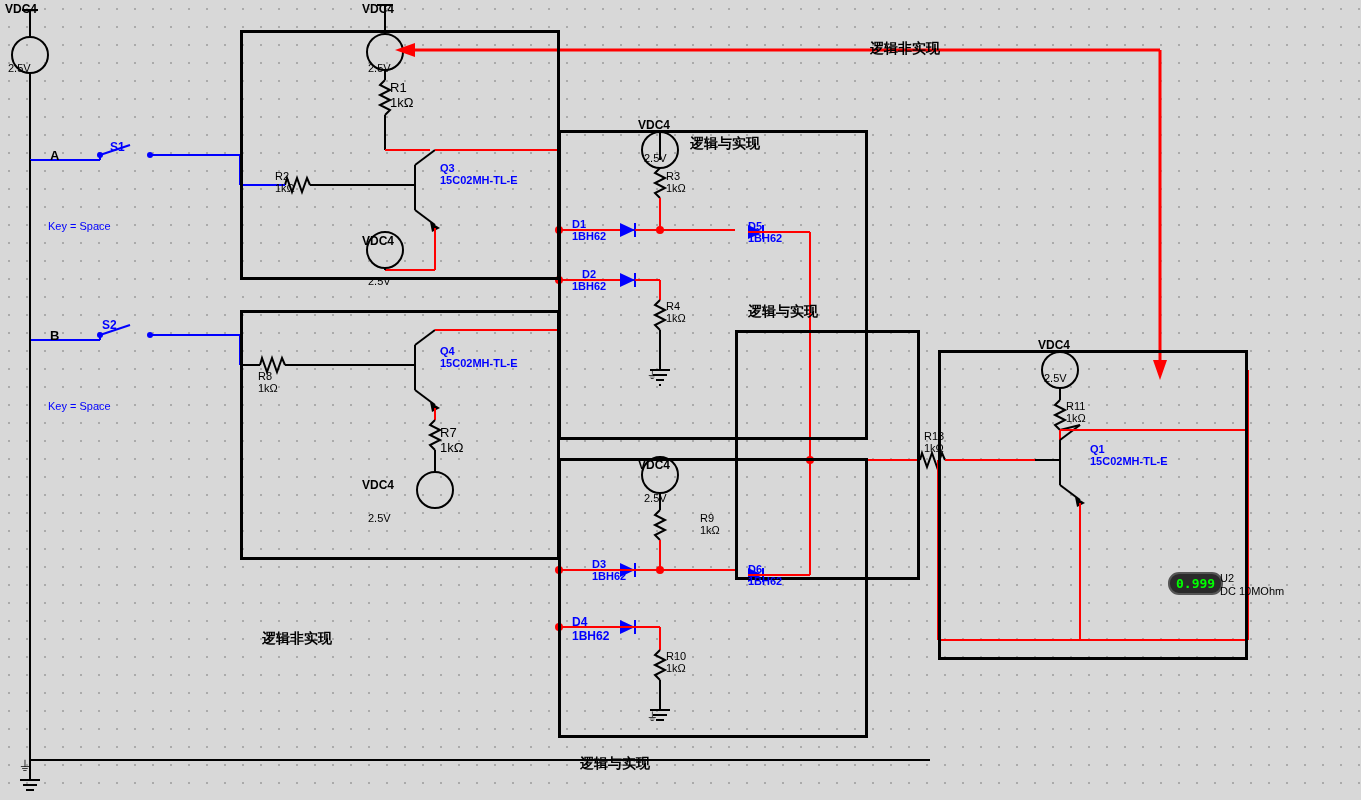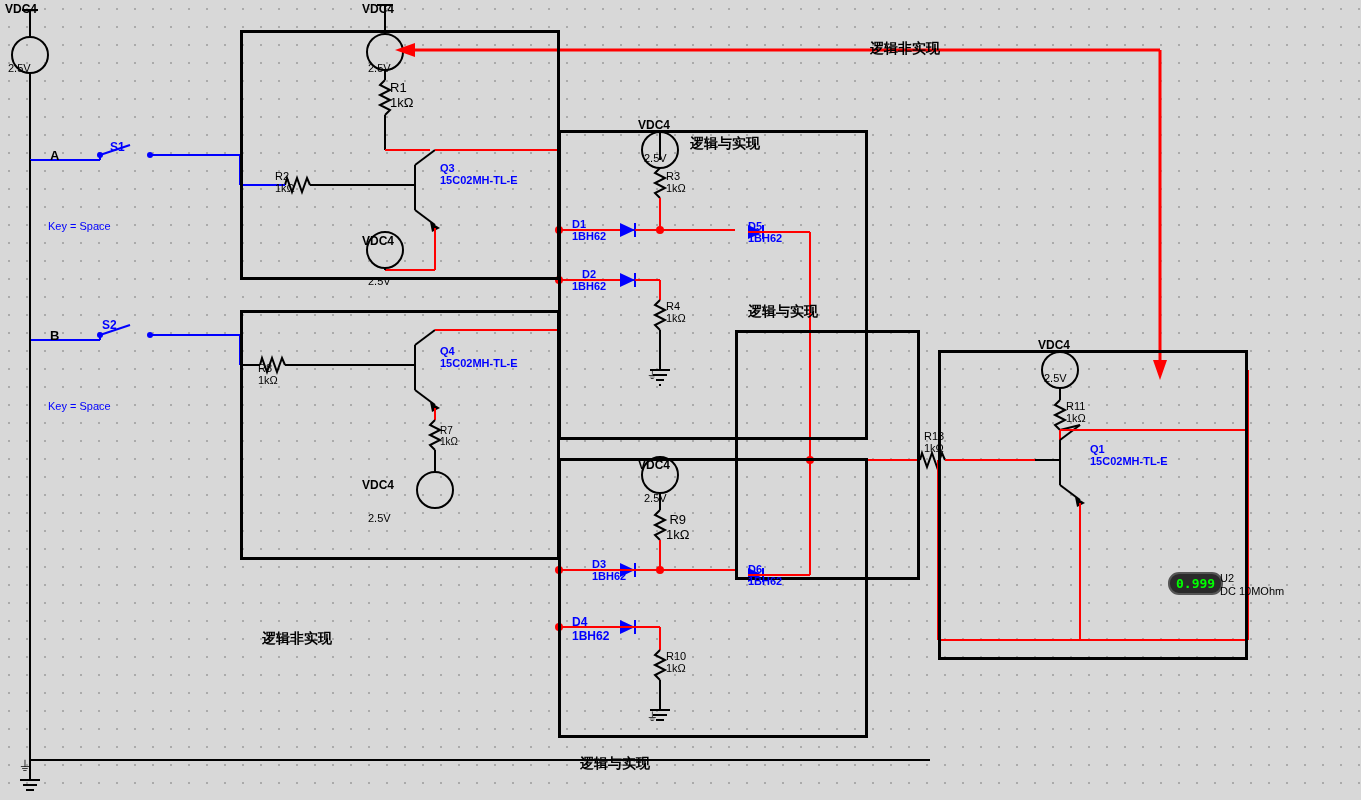--- a/index.html
+++ b/index.html
@@ -320,25 +320,25 @@
   <div style="position:absolute; left:368px; top:275px; font-size:11px;">2.5V</div>
 
   <div style="position:absolute; left:50px; top:148px; font-size:13px; font-weight:bold; color:black;">A</div>
   <div style="position:absolute; left:110px; top:140px; font-size:12px; color:blue; font-weight:bold;">S1</div>
   <div style="position:absolute; left:48px; top:220px; font-size:11px; color:blue;">Key = Space</div>
 
   <div style="position:absolute; left:50px; top:328px; font-size:13px; font-weight:bold; color:black;">B</div>
   <div style="position:absolute; left:102px; top:318px; font-size:12px; color:blue; font-weight:bold;">S2</div>
   <div style="position:absolute; left:48px; top:400px; font-size:11px; color:blue;">Key = Space</div>
 
-  <div style="position:absolute; left:258px; top:362px; font-size:11px;">R8<br>1kΩ</div>
+  <div style="position:absolute; left:258px; top:370px; font-size:11px;">R8<br>1kΩ</div>
 
   <div style="position:absolute; left:440px; top:345px; font-size:11px; color:blue; font-weight:bold;">Q4<br>15C02MH-TL-E</div>
 
-  <div style="position:absolute; left:440px; top:425px; font-size:10px;">R7<br>1kΩ</div>
+  <div style="position:absolute; left:440px; top:425px; font-size:13px;">R7<br>1kΩ</div>
 
   <div style="position:absolute; left:362px; top:478px; font-size:12px; font-weight:bold;">VDC4</div>
   <div style="position:absolute; left:368px; top:512px; font-size:11px;">2.5V</div>
 
   <div style="position:absolute; left:262px; top:630px; font-size:14px; font-weight:bold; color:black;">逻辑非实现</div>
 
   <div style="position:absolute; left:638px; top:118px; font-size:12px; font-weight:bold;">VDC4</div>
   <div style="position:absolute; left:644px; top:152px; font-size:11px;">2.5V</div>
 
   <div style="position:absolute; left:666px; top:170px; font-size:11px;">R3<br>1kΩ</div>
@@ -347,21 +347,21 @@
 
   <div style="position:absolute; left:572px; top:268px; font-size:11px; color:blue; font-weight:bold;text-align:center;">D2<br>1BH62</div>
 
   <div style="position:absolute; left:666px; top:300px; font-size:11px;">R4<br>1kΩ</div>
 
   <div style="position:absolute; left:690px; top:135px; font-size:14px; font-weight:bold;">逻辑与实现</div>
 
   <div style="position:absolute; left:638px; top:458px; font-size:12px; font-weight:bold;">VDC4</div>
   <div style="position:absolute; left:644px; top:492px; font-size:11px;">2.5V</div>
 
-  <div style="position:absolute; left:666px; top:512px; font-size:13px;text-align:center;">R9<br>1kΩ</div>
+  <div style="position:absolute; left:700px; top:512px; font-size:11px;">R9<br>1kΩ</div>
 
   <div style="position:absolute; left:592px; top:558px; font-size:11px; color:blue; font-weight:bold;">D3<br>1BH62</div>
 
   <div style="position:absolute; left:572px; top:615px; font-size:12px; color:blue; font-weight:bold;">D4<br>1BH62</div>
 
   <div style="position:absolute; left:666px; top:650px; font-size:11px;">R10<br>1kΩ</div>
 
   <div style="position:absolute; left:580px; top:755px; font-size:14px; font-weight:bold;">逻辑与实现</div>
 
   <div style="position:absolute; left:748px; top:220px; font-size:11px; color:blue; font-weight:bold;">D5<br>1BH62</div>

